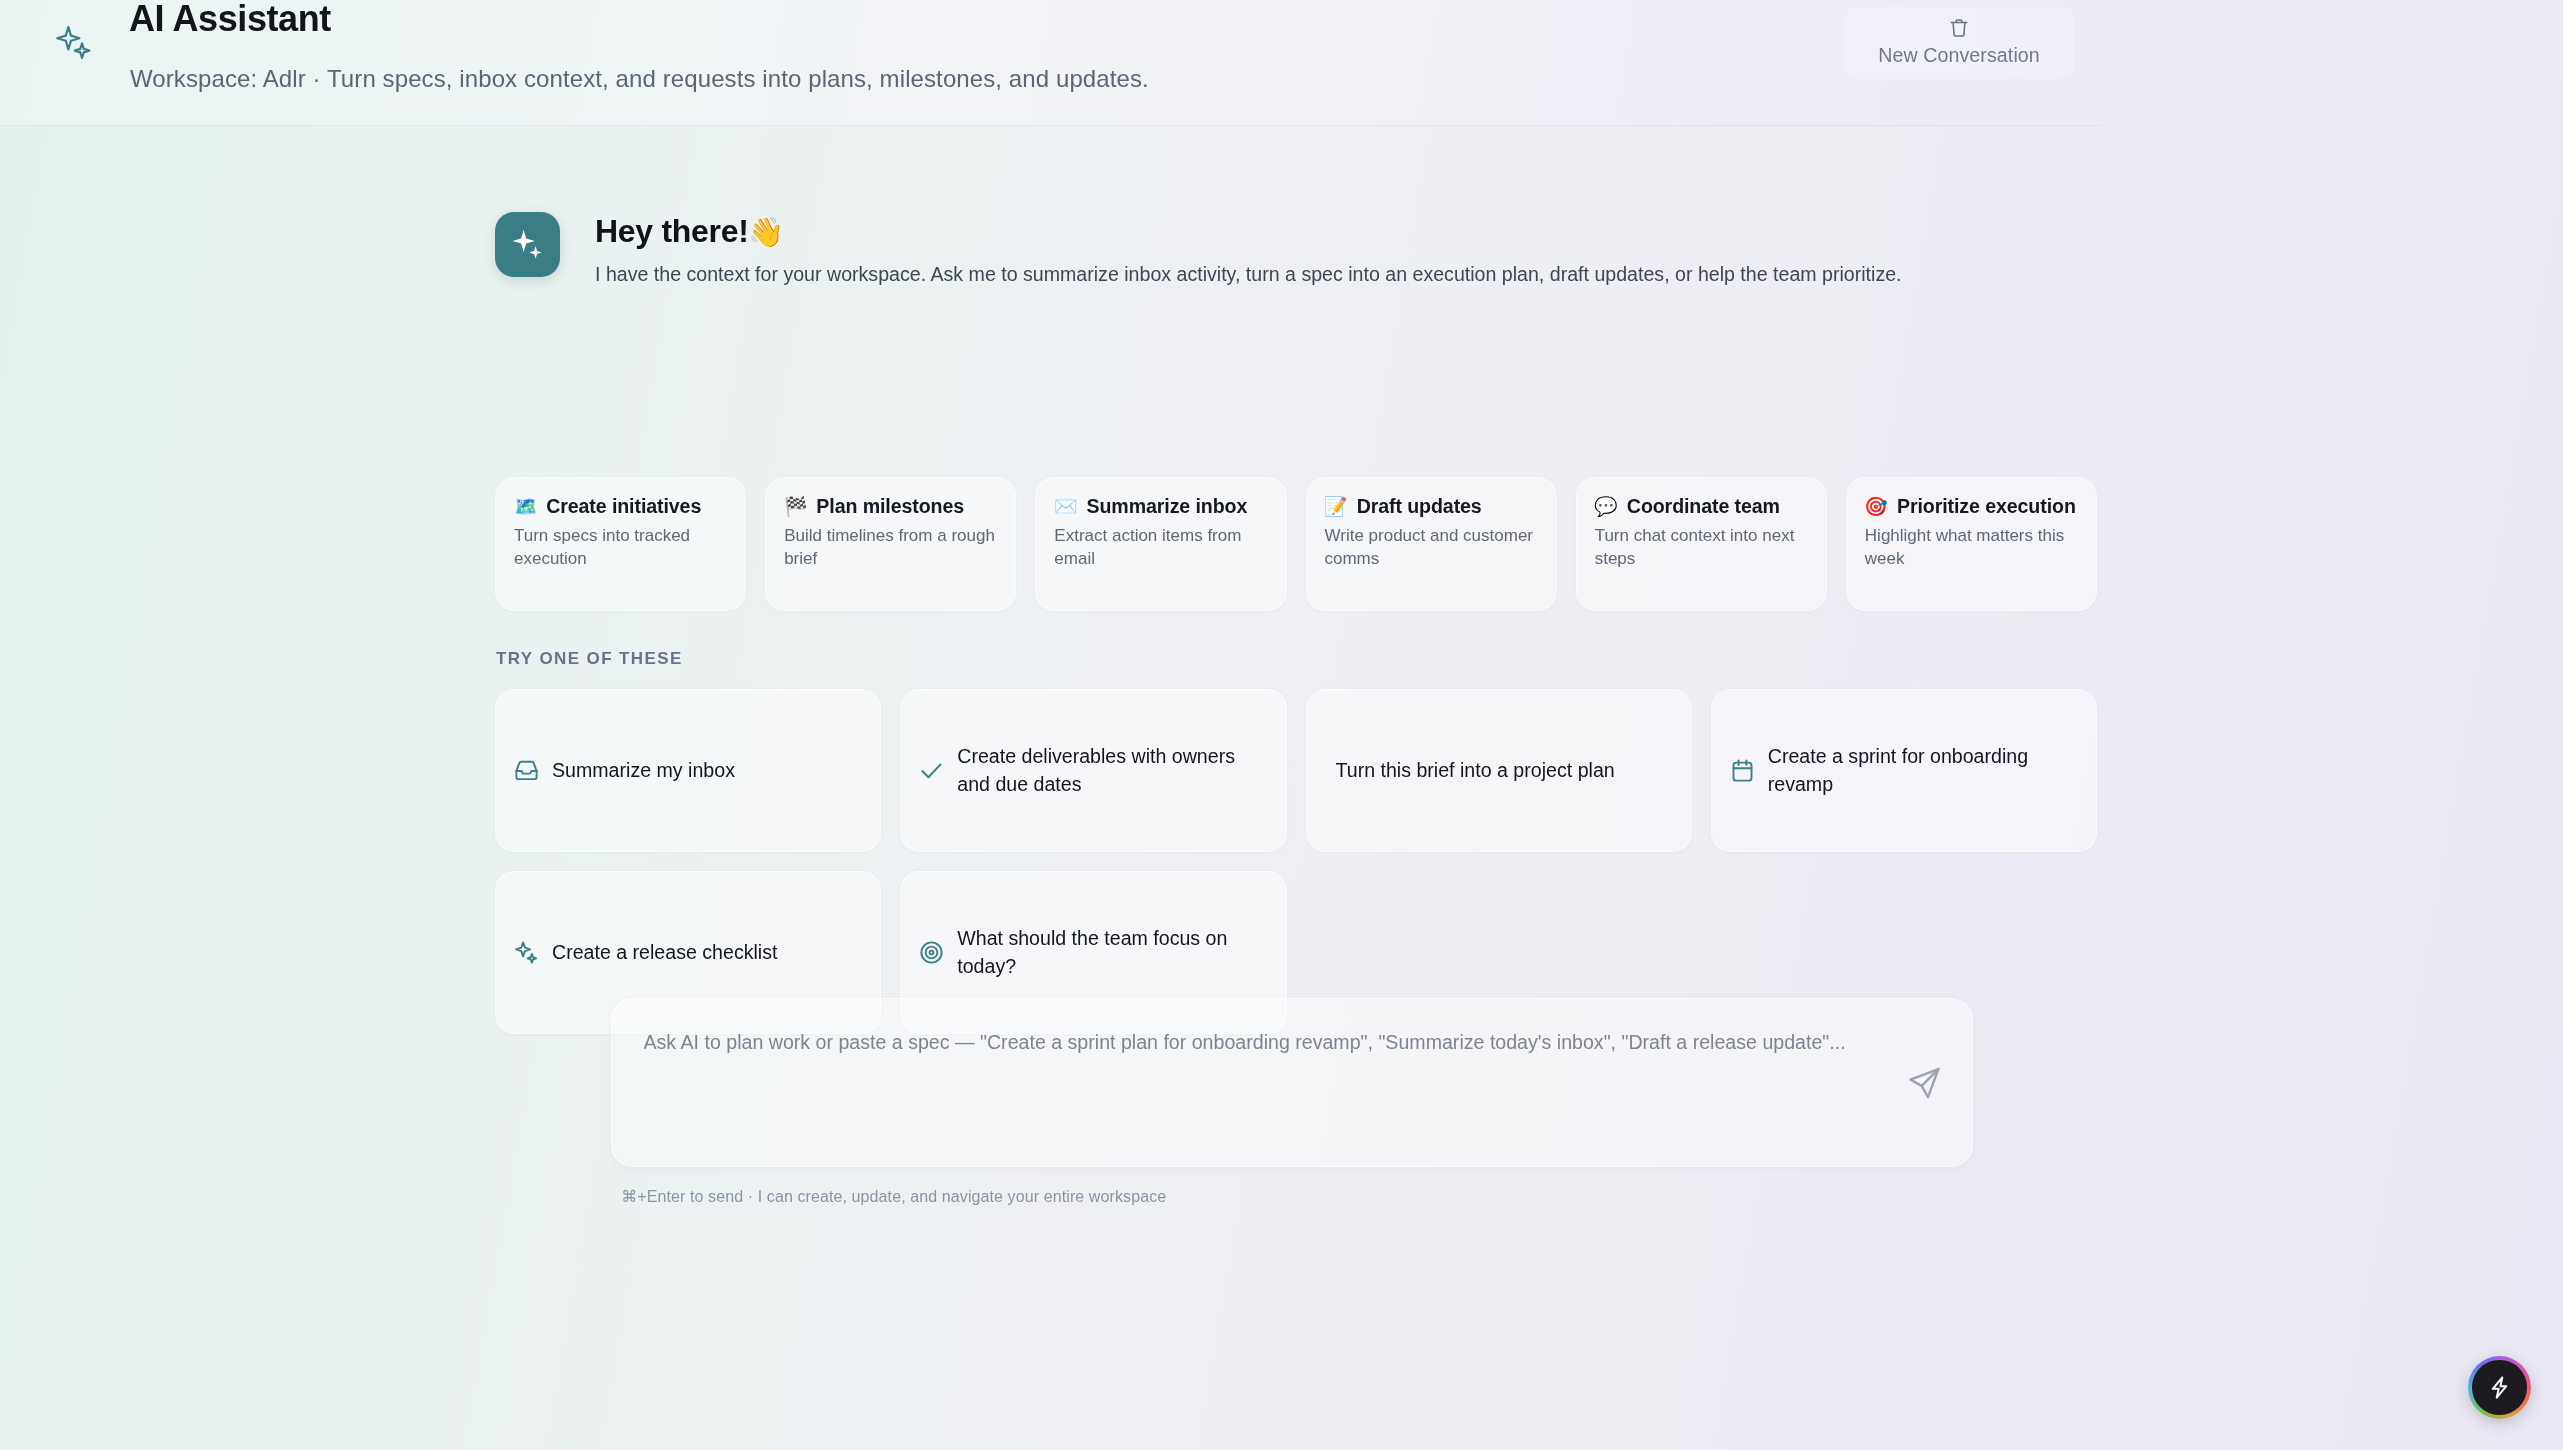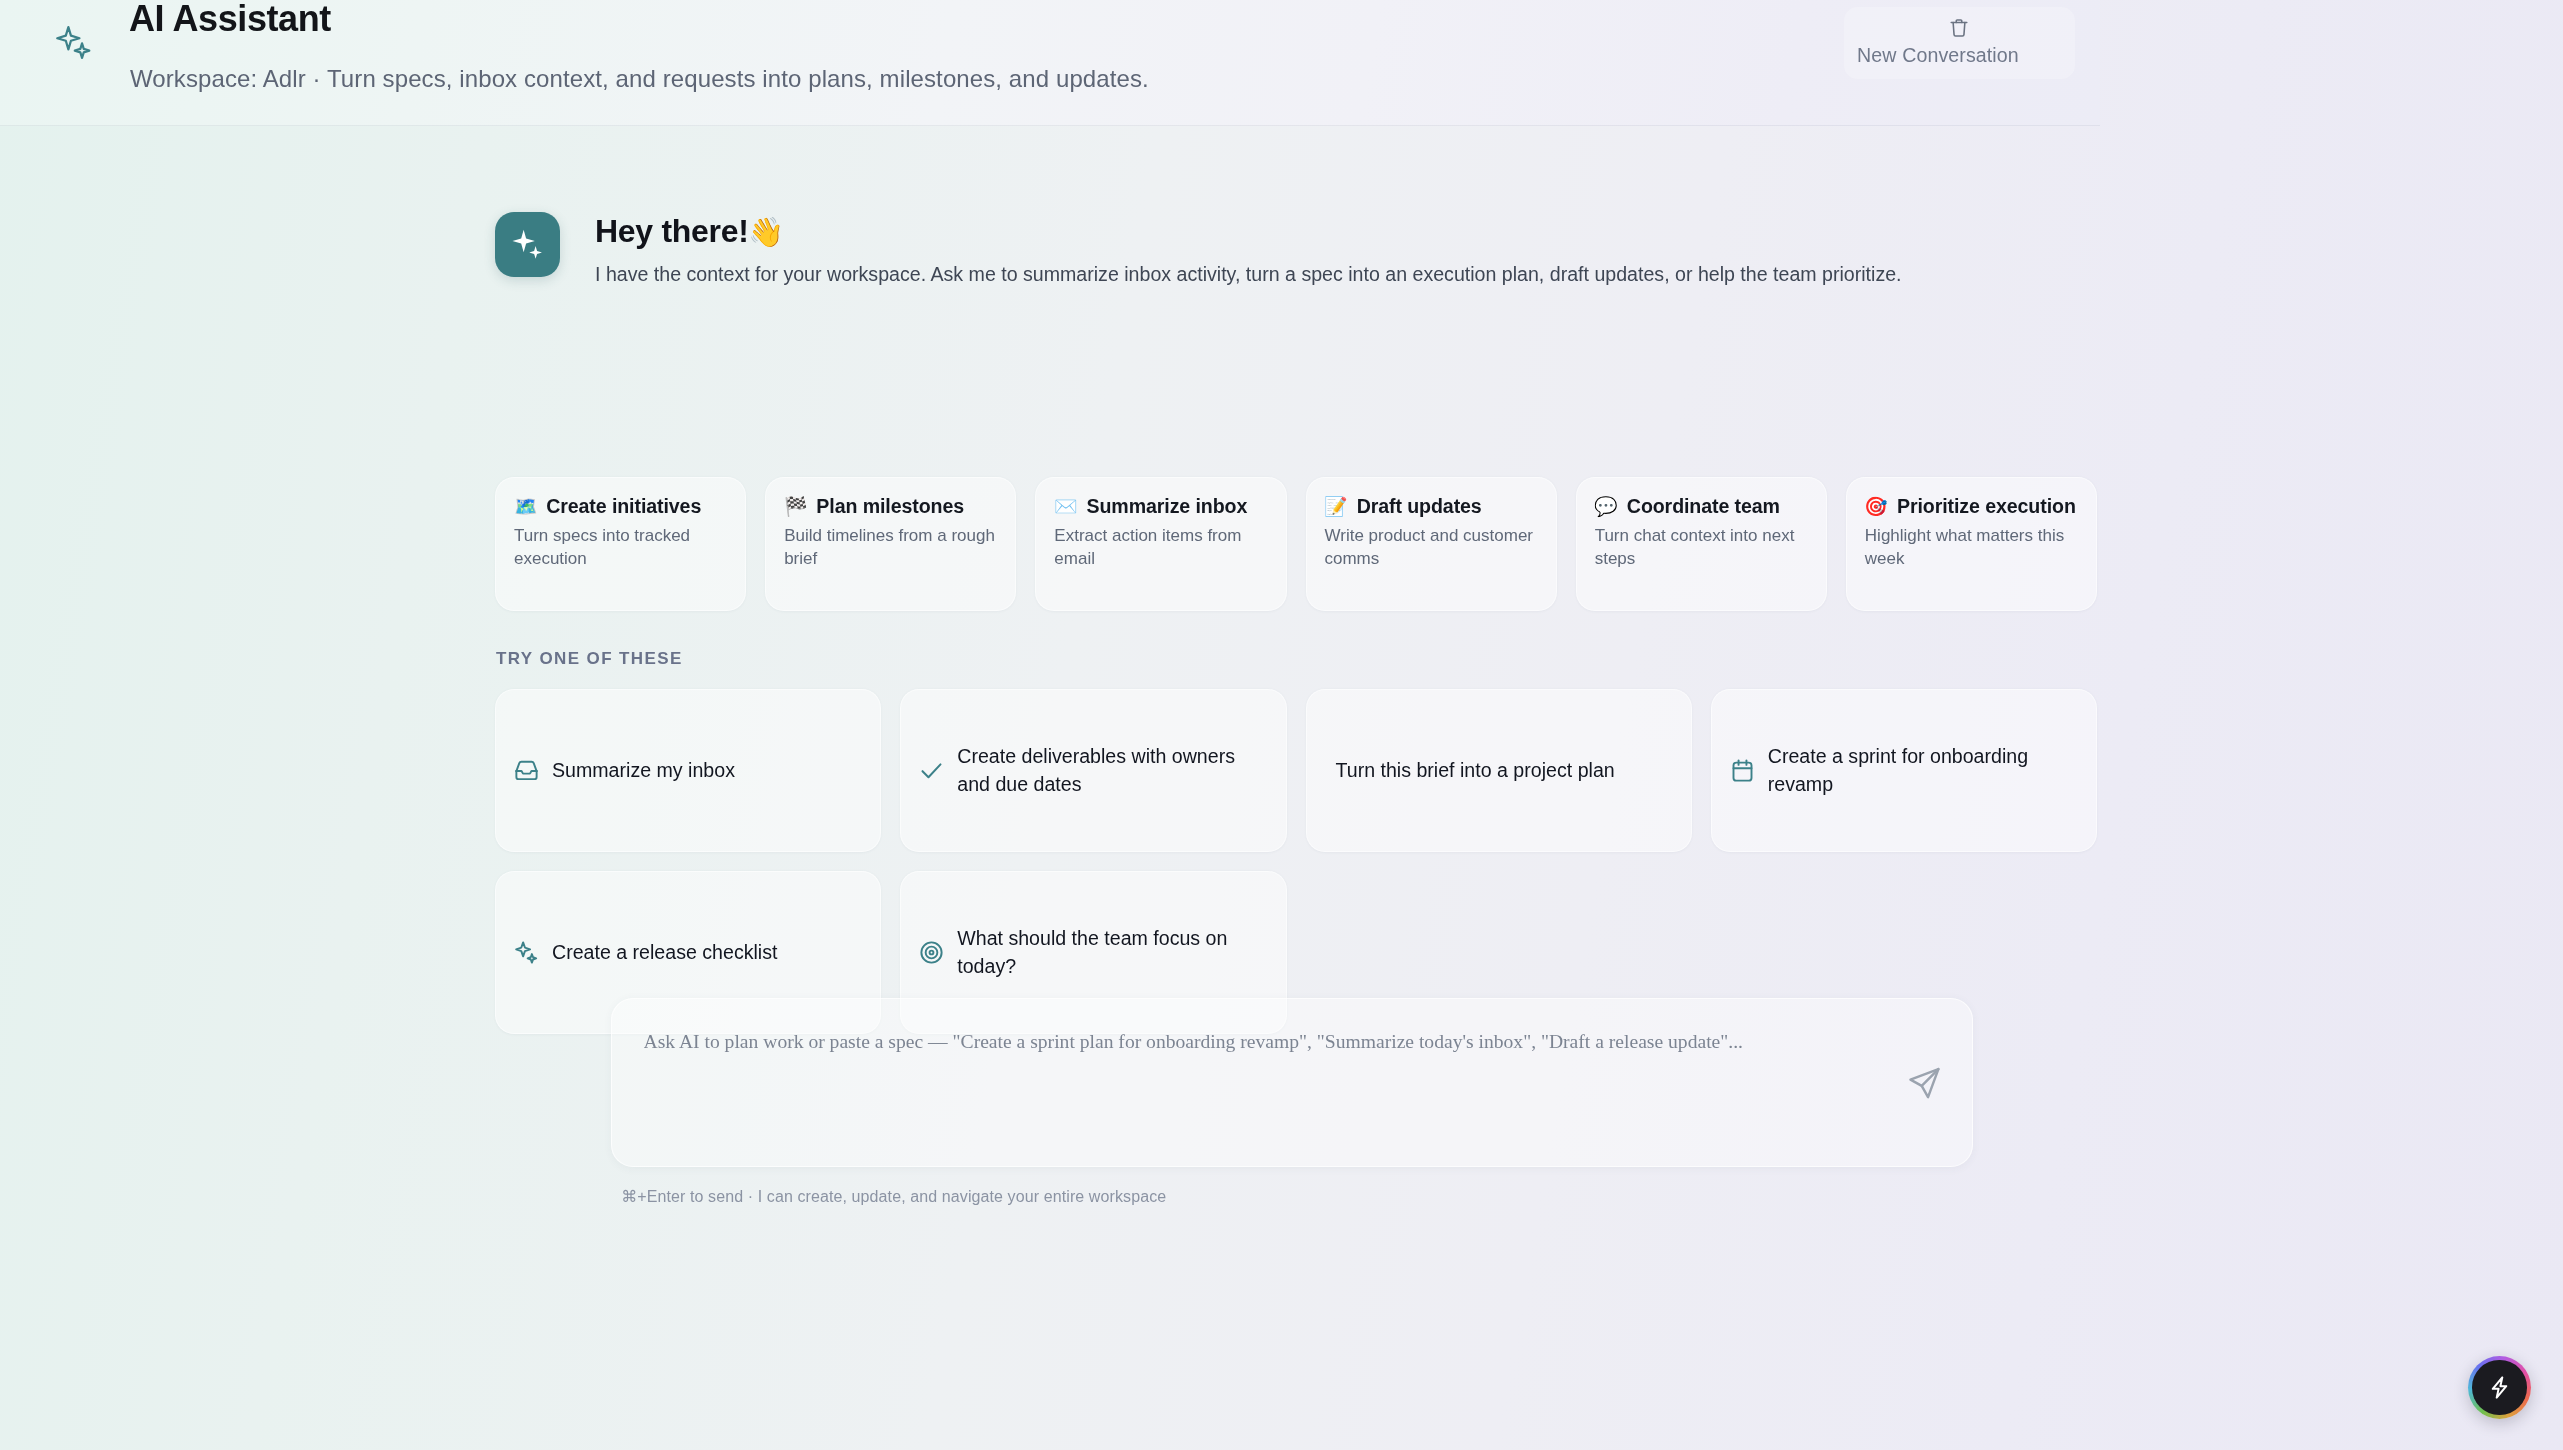--- a/index.html
+++ b/index.html
@@ -73,21 +73,21 @@
 
   .new-conv {
     position: absolute;
     right: 25.5px;
     top: 6.8px;
     width: 231px;
     padding: 10.2px 13.6px 12px;
     border: none;
     border-radius: 13.6px;
     background: rgba(255,255,255,0.22);
-    text-align: left;
+    text-align: center;
     cursor: pointer;
     font-family: inherit;
   }
   .new-conv .trash-ico {
     display: block;
     margin: 0 auto 5.1px;
     width: 22px; height: 22px;
     color: #6b7382;
   }
   .new-conv .trash-ico svg { display:block; width:22px; height:22px; }
@@ -248,21 +248,20 @@
   }
 
   .composer {
     position: relative;
     width: 1362px;
     height: 169px;
     border-radius: 22px;
     background: rgba(255,255,255,0.40);
     border: 0.9px solid rgba(255,255,255,0.70);
     box-shadow: 0 1.7px 8.5px rgba(60,70,90,0.05);
-    font-family: Liberation Serif, serif;
   }
 
   .composer-input {
     position: absolute;
     left: 31.5px;
     top: 29px;
     width: 1217px;
     height: 78px;
     border: none;
     outline: none;

